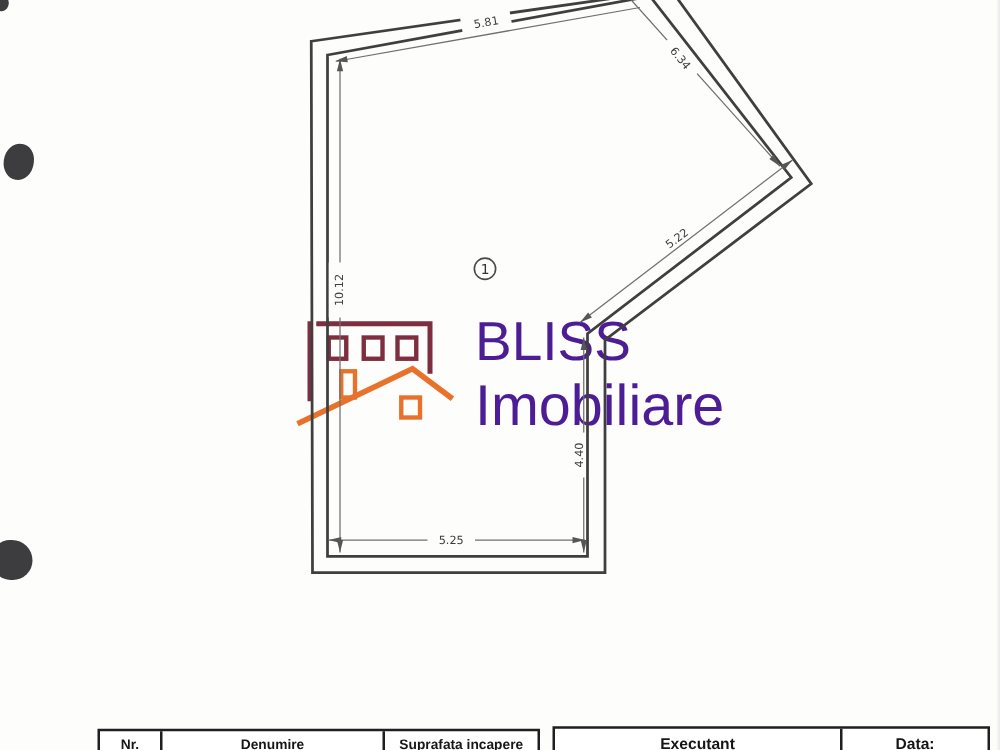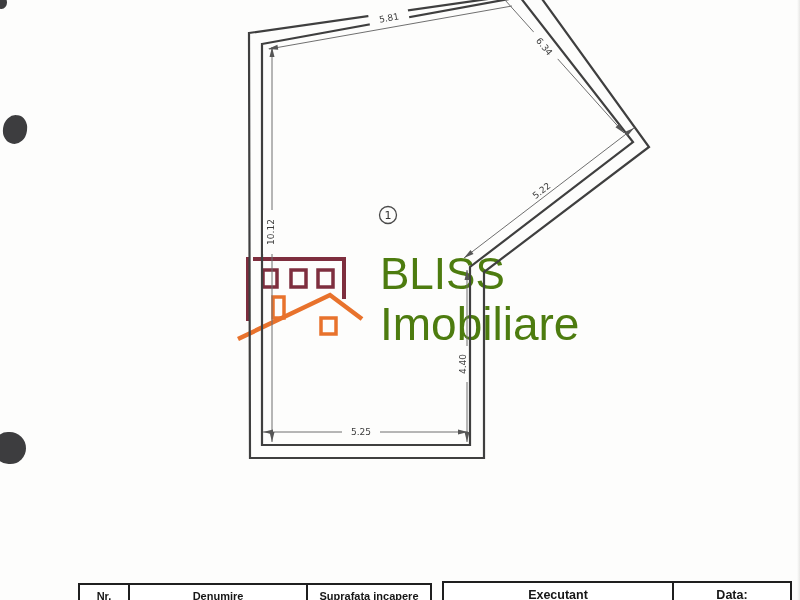--- a/index.html
+++ b/index.html
@@ -12,21 +12,21 @@
   }
   svg text{font-family:"DejaVu Sans", sans-serif;}
 
   
   .hole{position:absolute;background:#3d3d3f;border-radius:50% 46% 50% 48%;}
   .hole-top{left:3px;top:115px;width:24px;height:29px;transform:rotate(8deg);}
   .hole-bottom{left:-6px;top:432px;width:32px;height:32px;border-radius:46% 54% 52% 48%;}
   .corner-mark{left:-4px;top:-4px;width:11px;height:13px;border-radius:50%;}
 
   
-  .logo-text{position:absolute;color:#4d7c0f;line-height:1;letter-spacing:0px;z-index:1;}
+  .logo-text{position:absolute;color:#4c1d95;line-height:1;letter-spacing:0px;z-index:1;}
   .logo-brand{left:380px;top:252px;font-size:44px;font-weight:400;}
   .logo-sub{left:380px;top:301px;font-size:46px;font-weight:400;}
 
   .plan-svg{position:absolute;left:0;top:0;z-index:2;}
 
   
   .tbl{position:absolute;background:#fff;border:2px solid #1f1f1f;display:flex;z-index:3;}
   .tbl-rooms{left:78px;top:583px;width:350px;height:40px;}
   .tbl-exec{left:442px;top:581px;width:346px;height:42px;}
   .tbl .cell{

